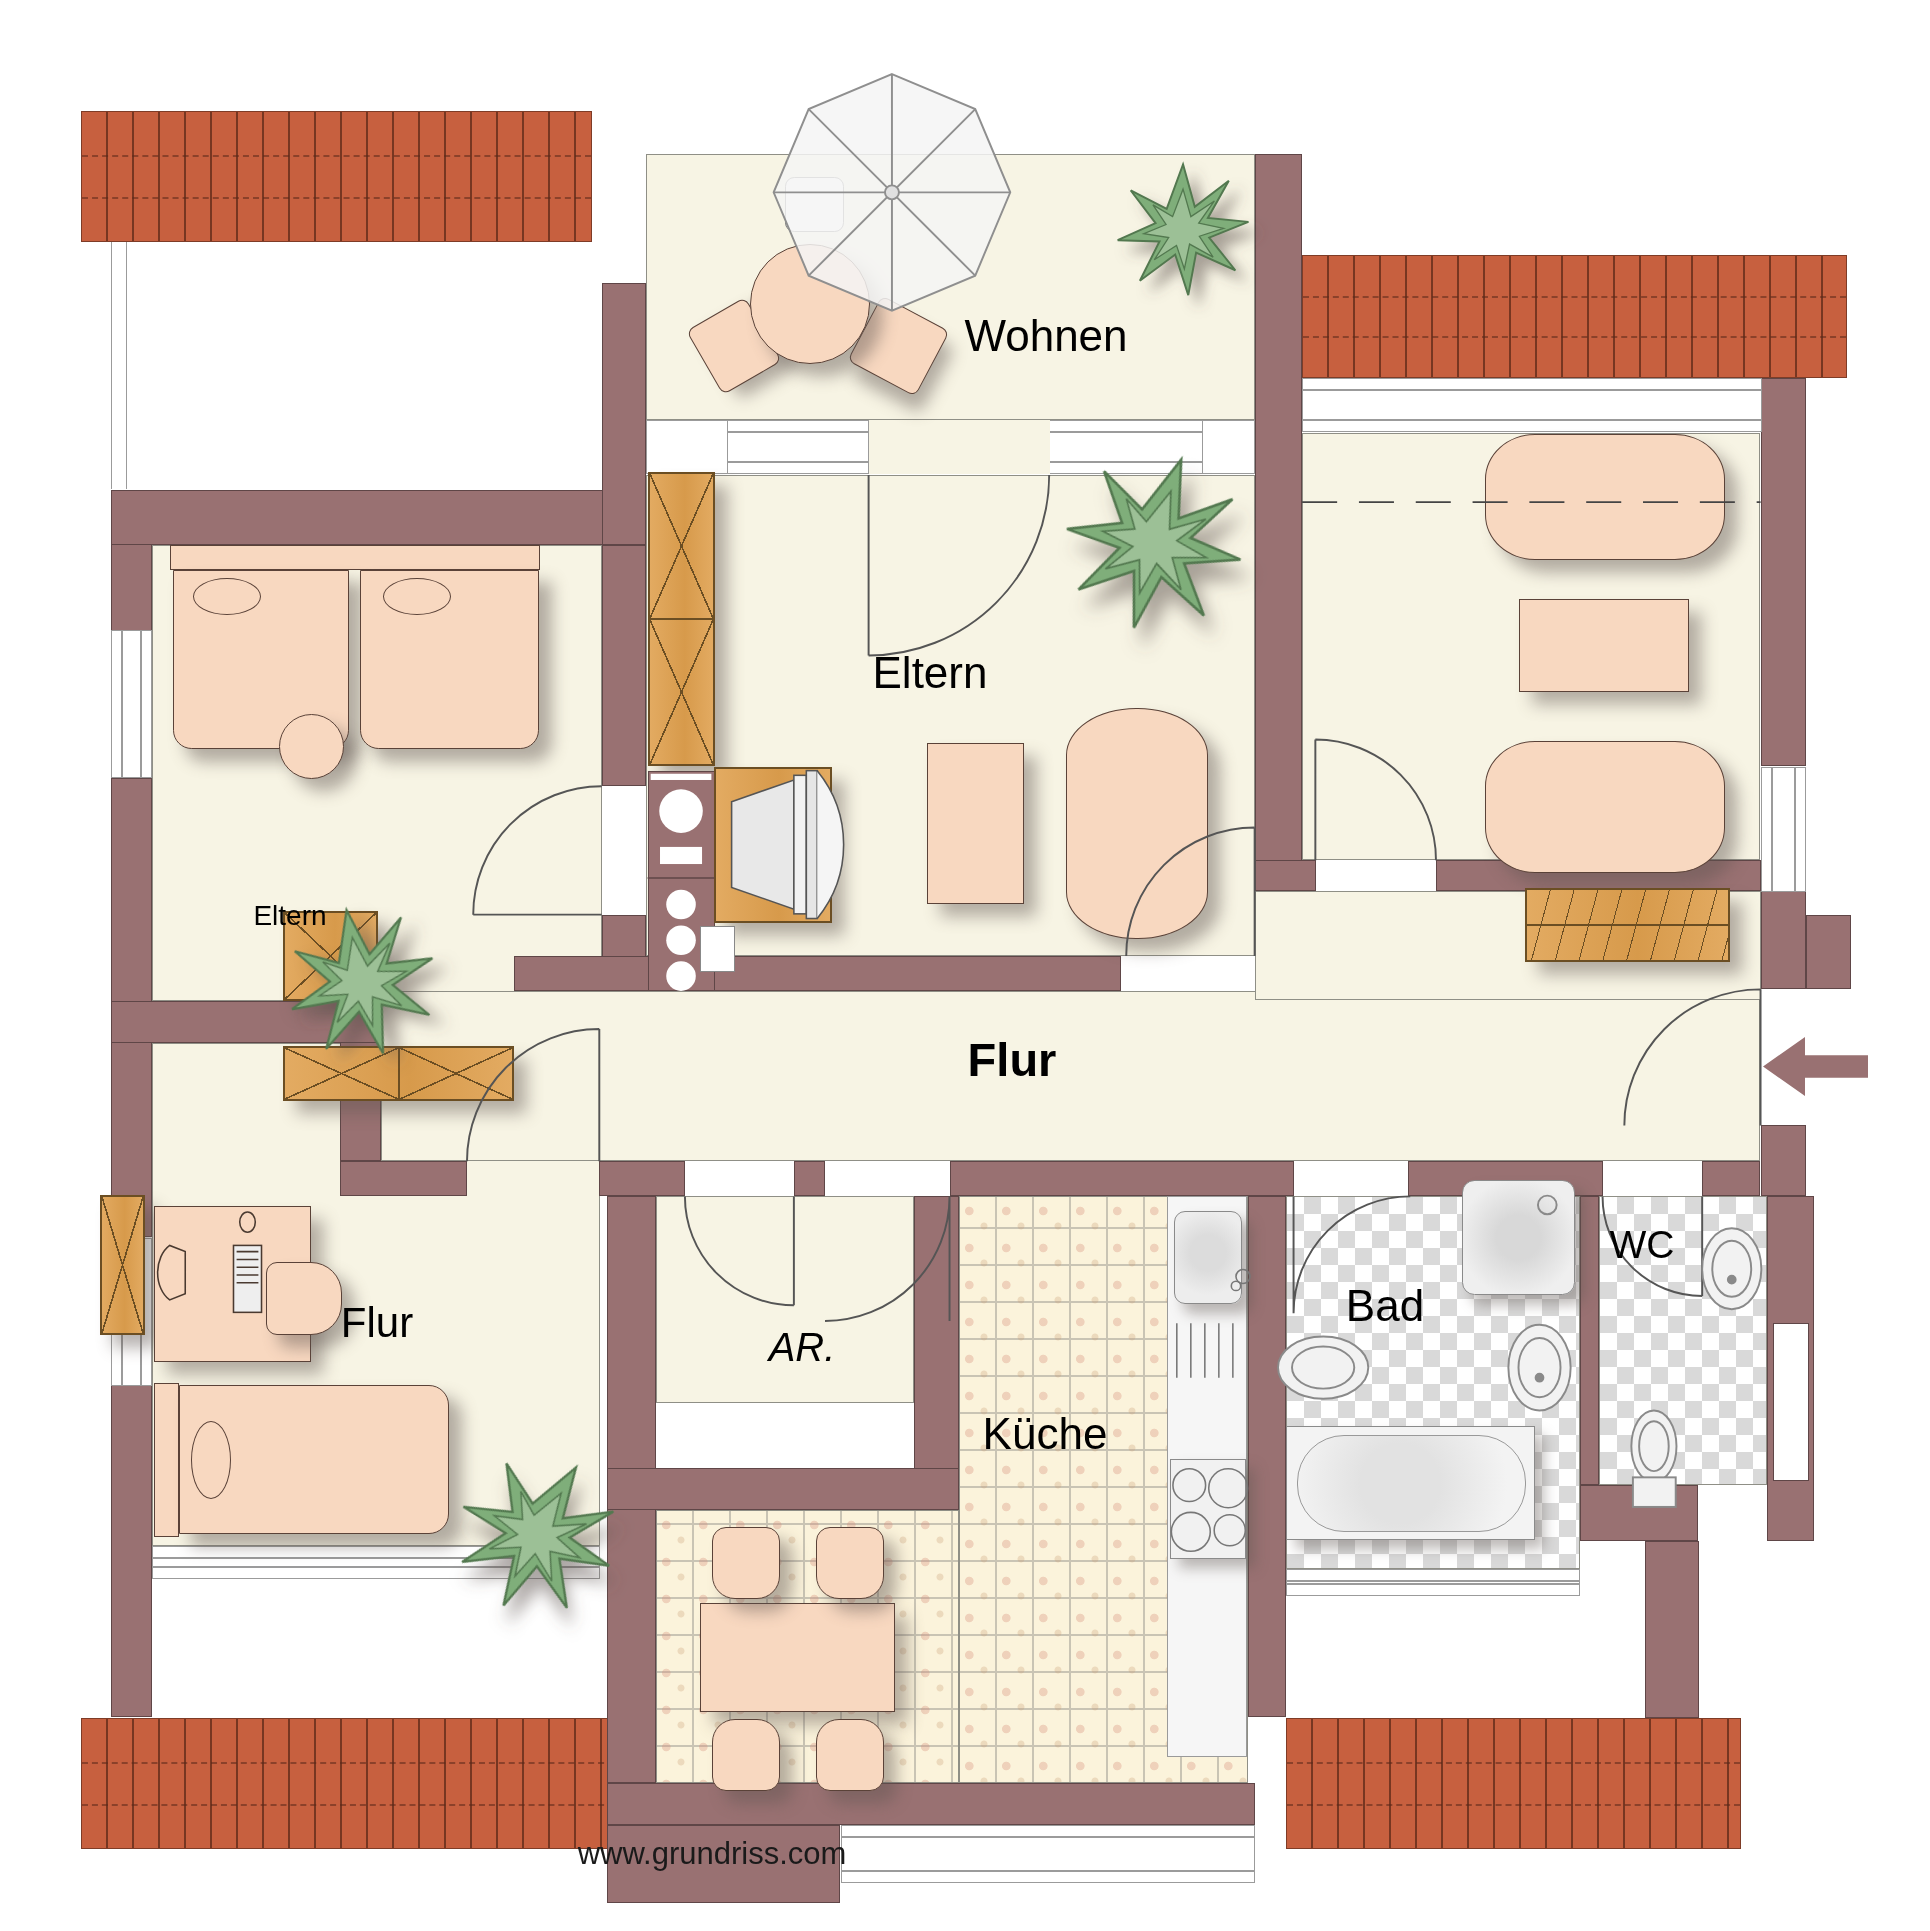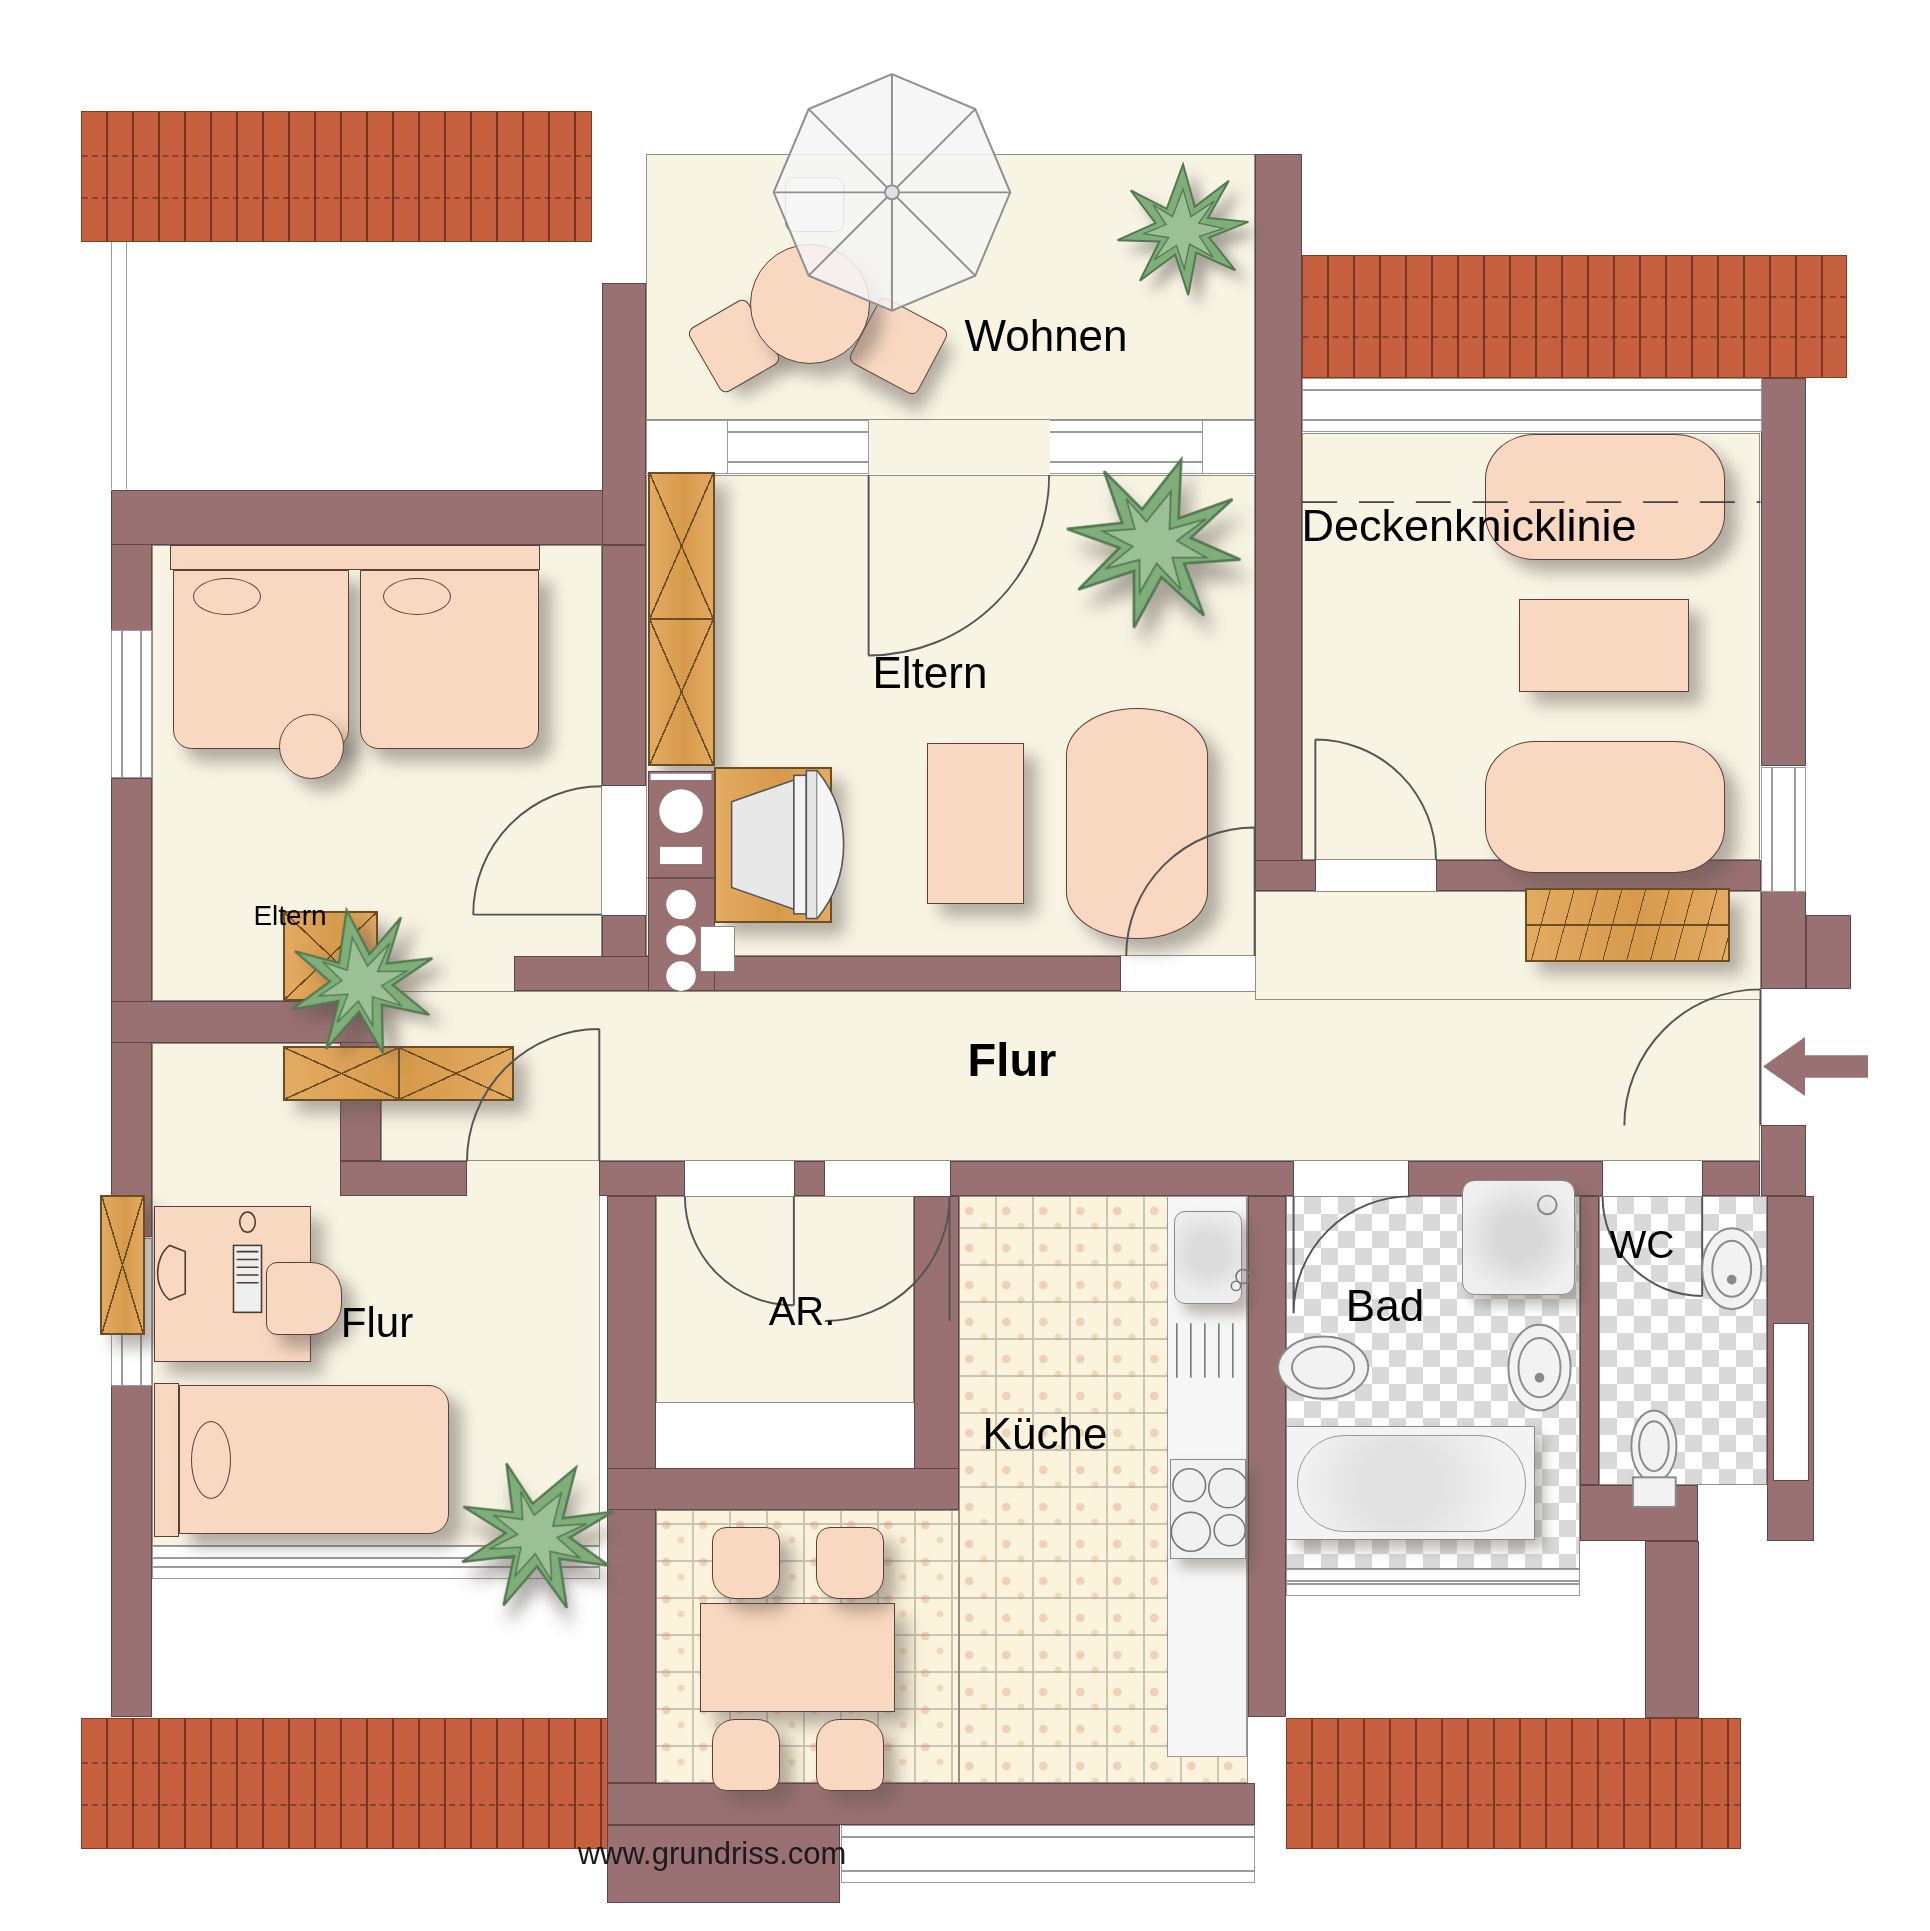--- a/index.html
+++ b/index.html
@@ -285,21 +285,20 @@
       <ellipse cx="2125" cy="1858" rx="19" ry="32" fill="none"></ellipse>
       <rect x="2098" y="1898" width="55" height="38" fill="#f2f2f2"></rect>
     </g>
   </svg>
 
   <div class="label" style="left:1046px;top:336px;font-size:44px;">Wohnen</div>
   <div class="label" style="left:930px;top:673px;font-size:44px;">Eltern</div>
   <div class="label" style="left:290px;top:916px;font-size:28px;">Eltern</div>
   <div class="label" style="left:377px;top:1323px;font-size:42px;">Flur</div>
   <div class="label" style="left:1012px;top:1059px;font-size:47px;font-weight:bold;">Flur</div>
-  <div class="label" style="left:802px;top:1311px;font-size:40px;">AR.</div>
+  <div class="label" style="left:802px;top:1347px;font-size:40px;font-style:italic;">AR.</div>
   <div class="label" style="left:1045px;top:1434px;font-size:44px;">Küche</div>
   <div class="label" style="left:1385px;top:1306px;font-size:44px;">Bad</div>
   <div class="label" style="left:1642px;top:1245px;font-size:39px;">WC</div>
-  <div class="label" style="left:1469px;top:526px;font-size:45px;">Deckenknicklinie</div>
   <div class="label" style="left:712px;top:1854px;font-size:31px;color:#1a1a1a;">www.grundriss.com</div>
 
 </div>
 
 
 </body></html>

